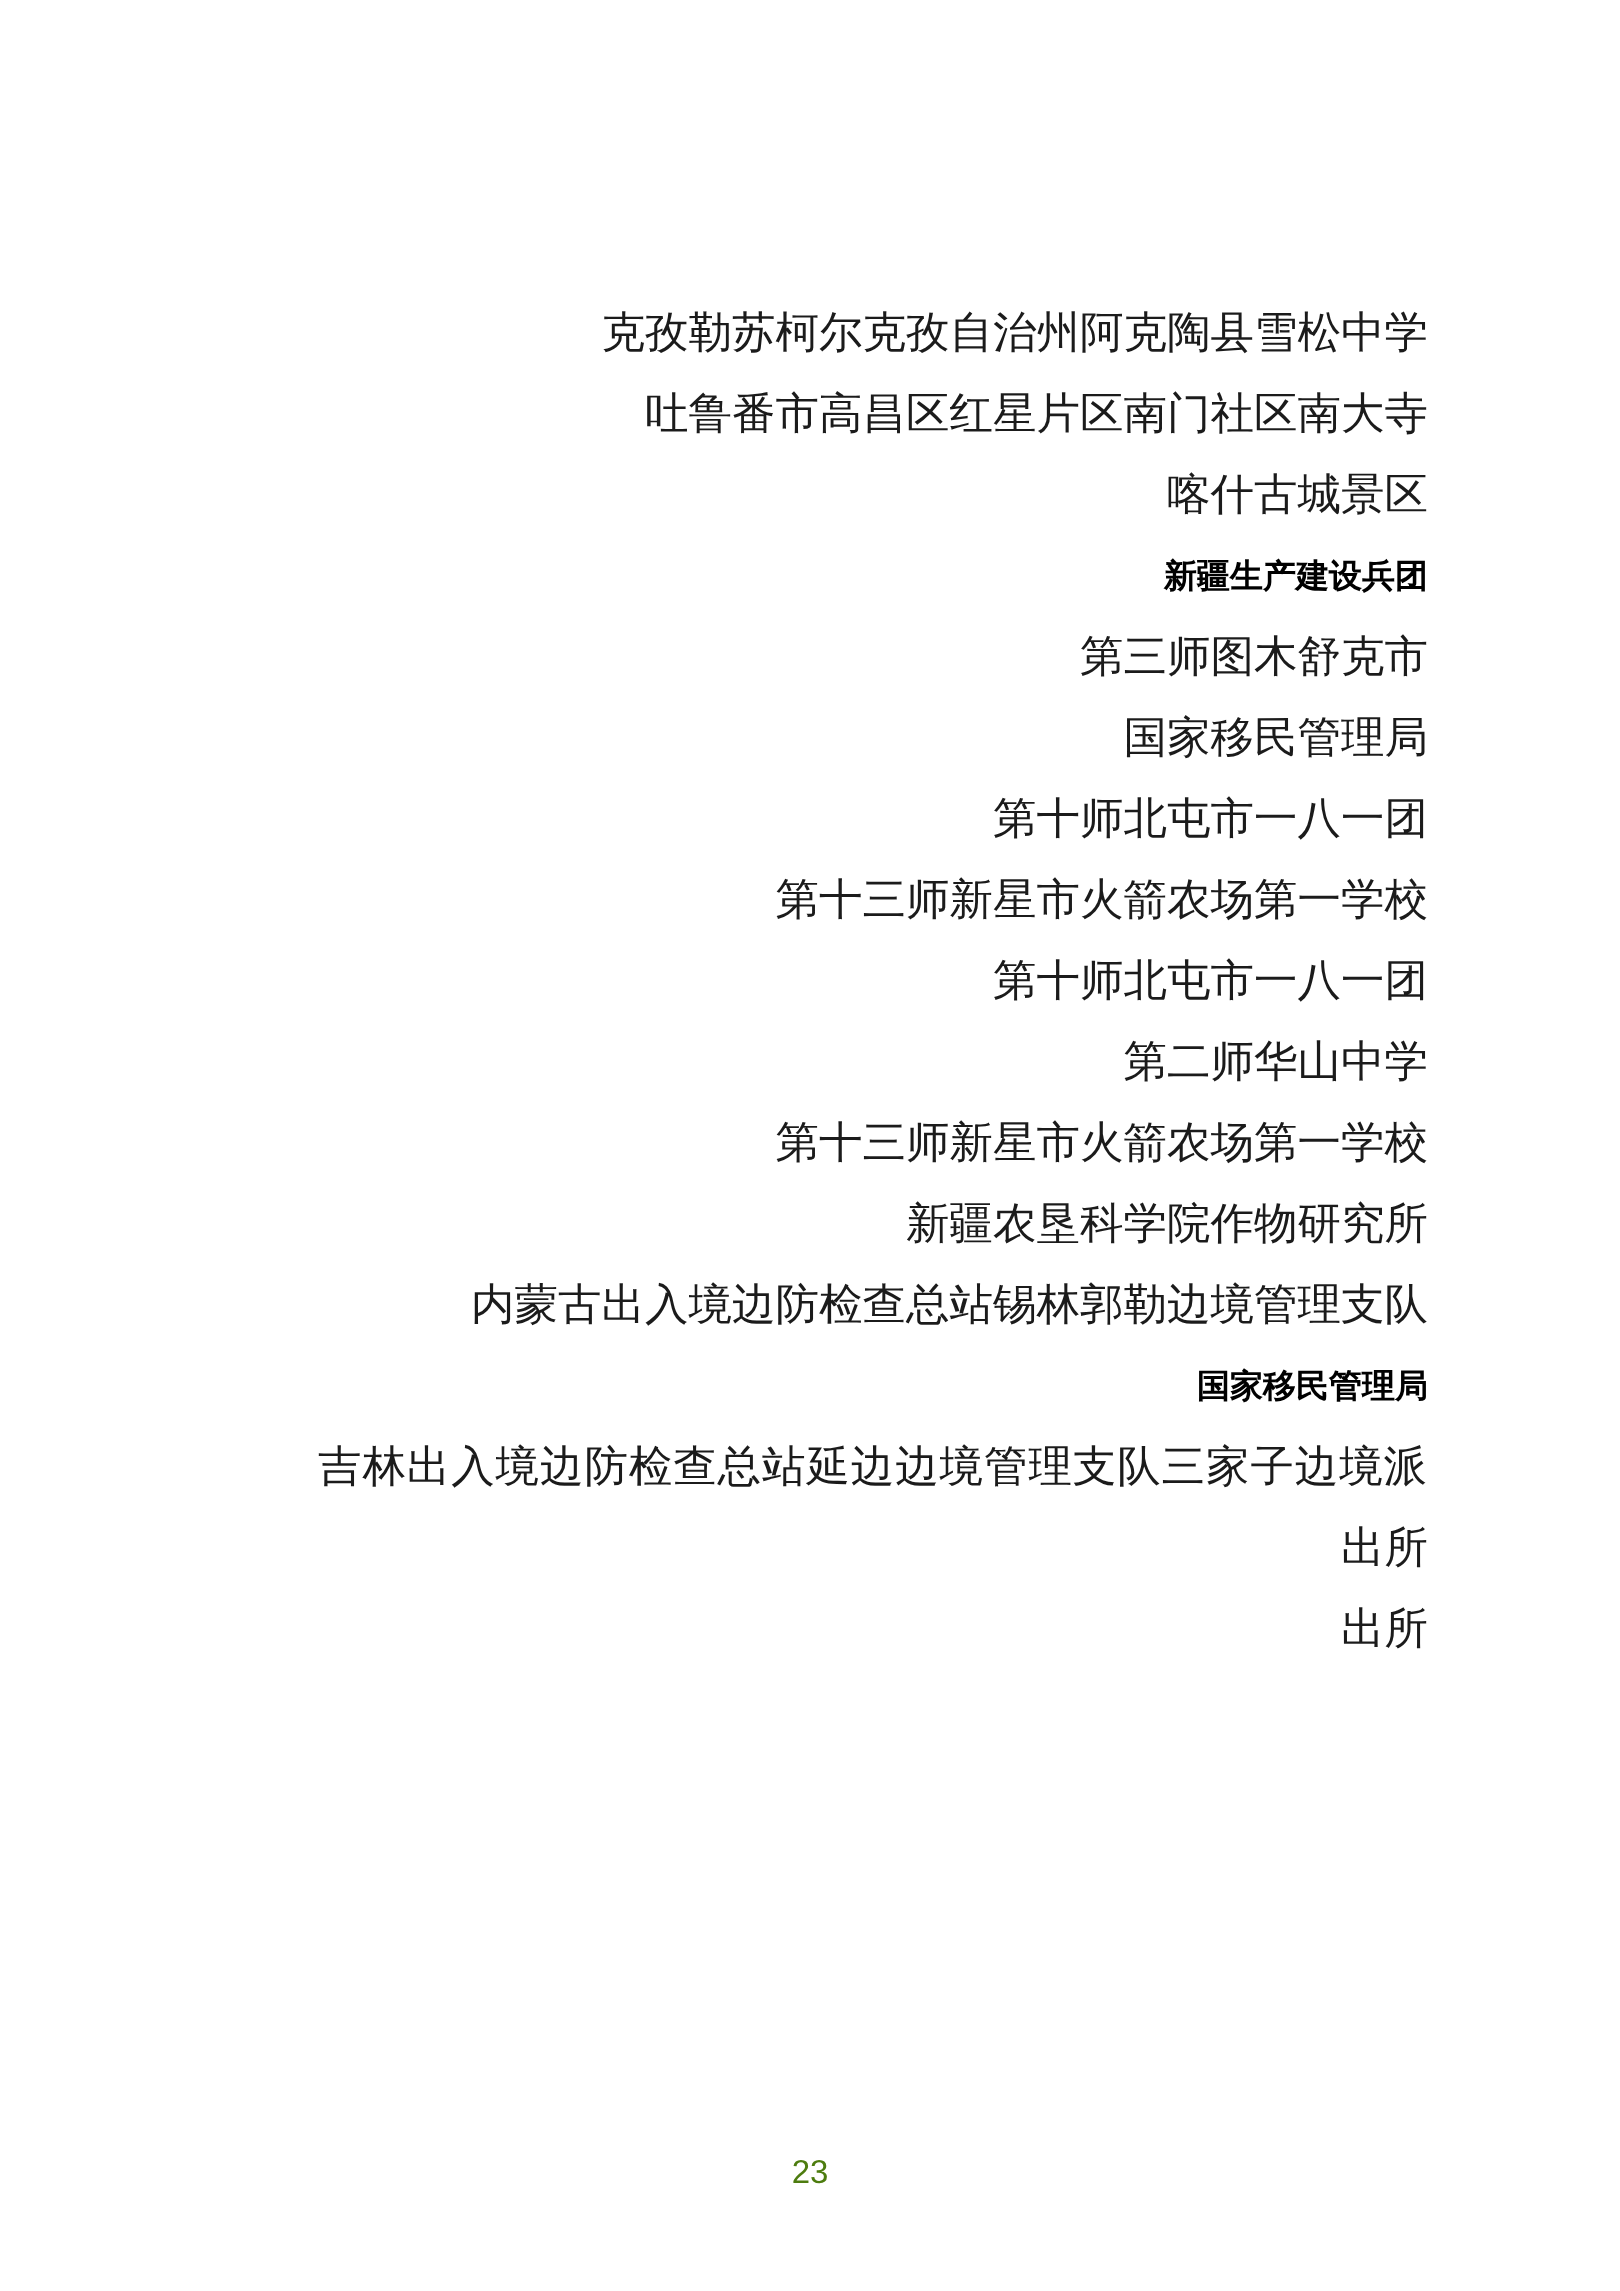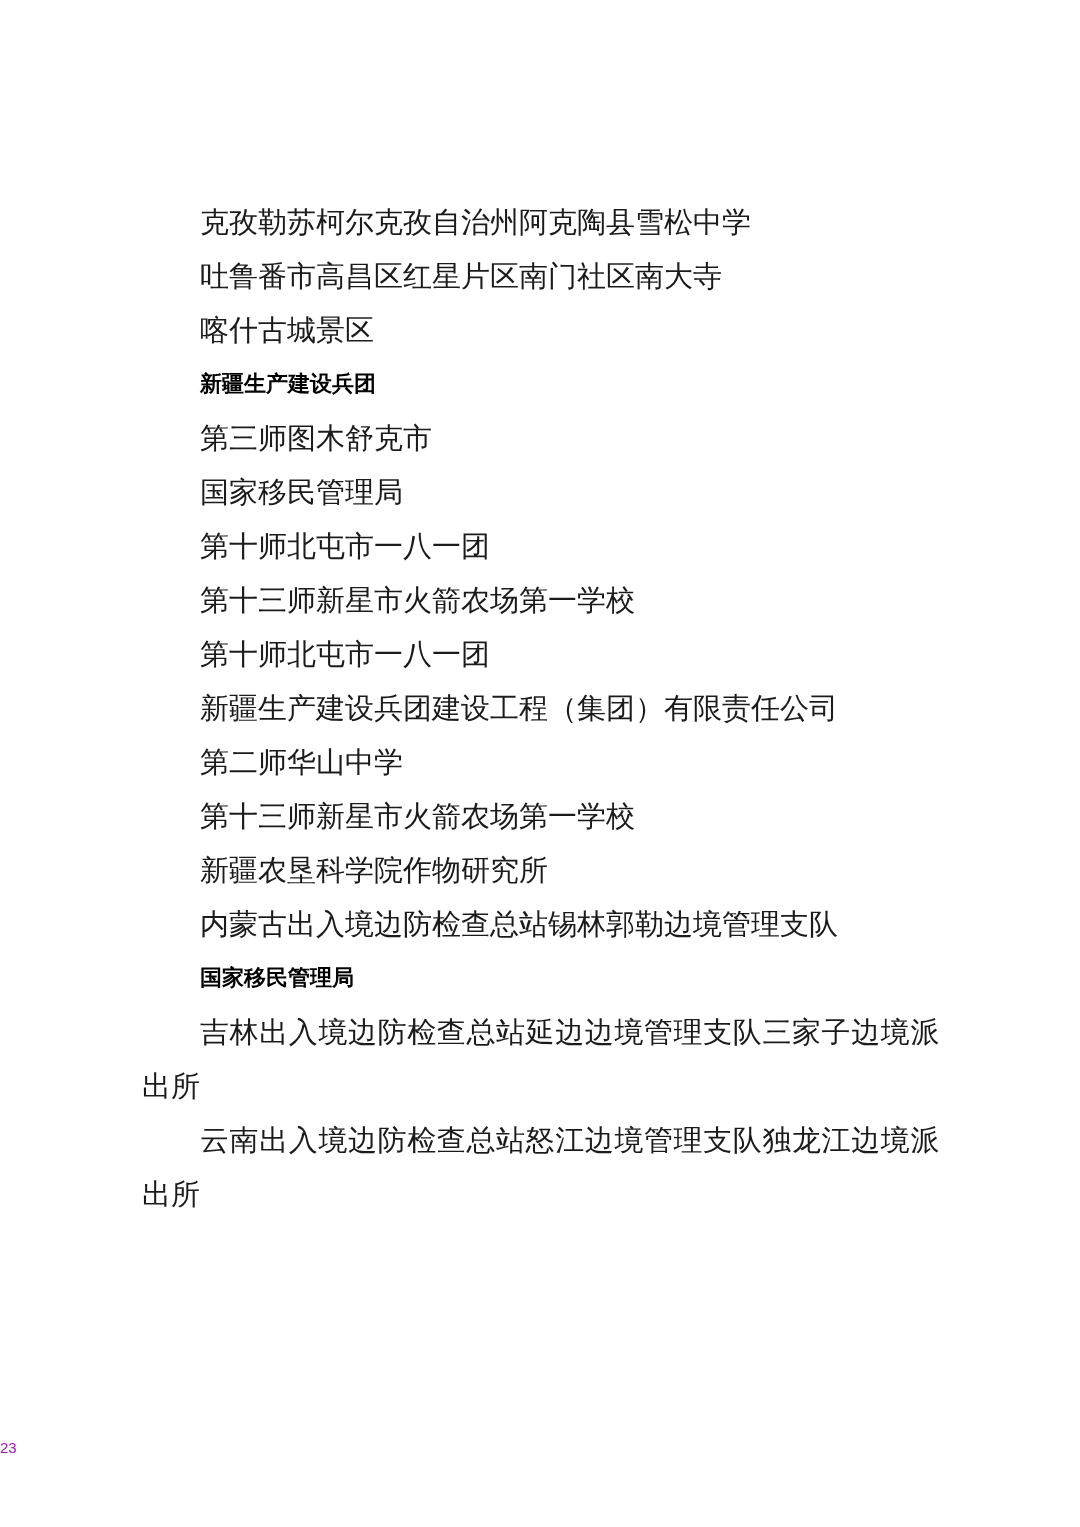--- a/index.html
+++ b/index.html
@@ -15,22 +15,23 @@
     overflow: hidden;
   }
   .page {
     position: absolute;
     inset: 0;
     background: #ffffff;
   }
   .content {
     position: absolute;
     top: 195px;
-    left: 142px;
+    left: 152px;
     width: 800px;
+    text-align: right;
   }
   .line {
     font-size: 29px;
     line-height: 54px;
     height: 54px;
     white-space: nowrap;
     color: #1b1b1b;
     font-weight: 400;
   }
   .line.indent {
@@ -43,46 +44,44 @@
     color: #000000;
   }
   .line.stretch {
     letter-spacing: 0.6px; 
   }
   .footer {
     position: absolute;
     top: 1434px;
     left: 0;
     width: 100%;
-    text-align: left;
-    font-size: 15px;
+    text-align: center;
+    font-size: 22px;
     line-height: 28px;
-    color: #a21caf;
+    color: #4d7c0f;
     font-family: "Liberation Sans", "DejaVu Sans", sans-serif;
   }
 </style>
 </head>
 <body>
 
 <div class="page">
   <div class="content">
     <div class="line indent">克孜勒苏柯尔克孜自治州阿克陶县雪松中学</div>
     <div class="line indent">吐鲁番市高昌区红星片区南门社区南大寺</div>
     <div class="line indent">喀什古城景区</div>
     <div class="line indent heading">新疆生产建设兵团</div>
     <div class="line indent">第三师图木舒克市</div>
     <div class="line indent">国家移民管理局</div>
     <div class="line indent">第十师北屯市一八一团</div>
     <div class="line indent">第十三师新星市火箭农场第一学校</div>
     <div class="line indent">第十师北屯市一八一团</div>
-    <div class="line indent">新疆生产建设兵团建设工程（集团）有限责任公司</div>
     <div class="line indent">第二师华山中学</div>
     <div class="line indent">第十三师新星市火箭农场第一学校</div>
     <div class="line indent">新疆农垦科学院作物研究所</div>
     <div class="line indent">内蒙古出入境边防检查总站锡林郭勒边境管理支队</div>
     <div class="line indent heading">国家移民管理局</div>
     <div class="line indent stretch">吉林出入境边防检查总站延边边境管理支队三家子边境派</div>
     <div class="line">出所</div>
-    <div class="line indent stretch">云南出入境边防检查总站怒江边境管理支队独龙江边境派</div>
     <div class="line">出所</div>
   </div>
   <div class="footer">23</div>
 </div>
 
 </body></html>

